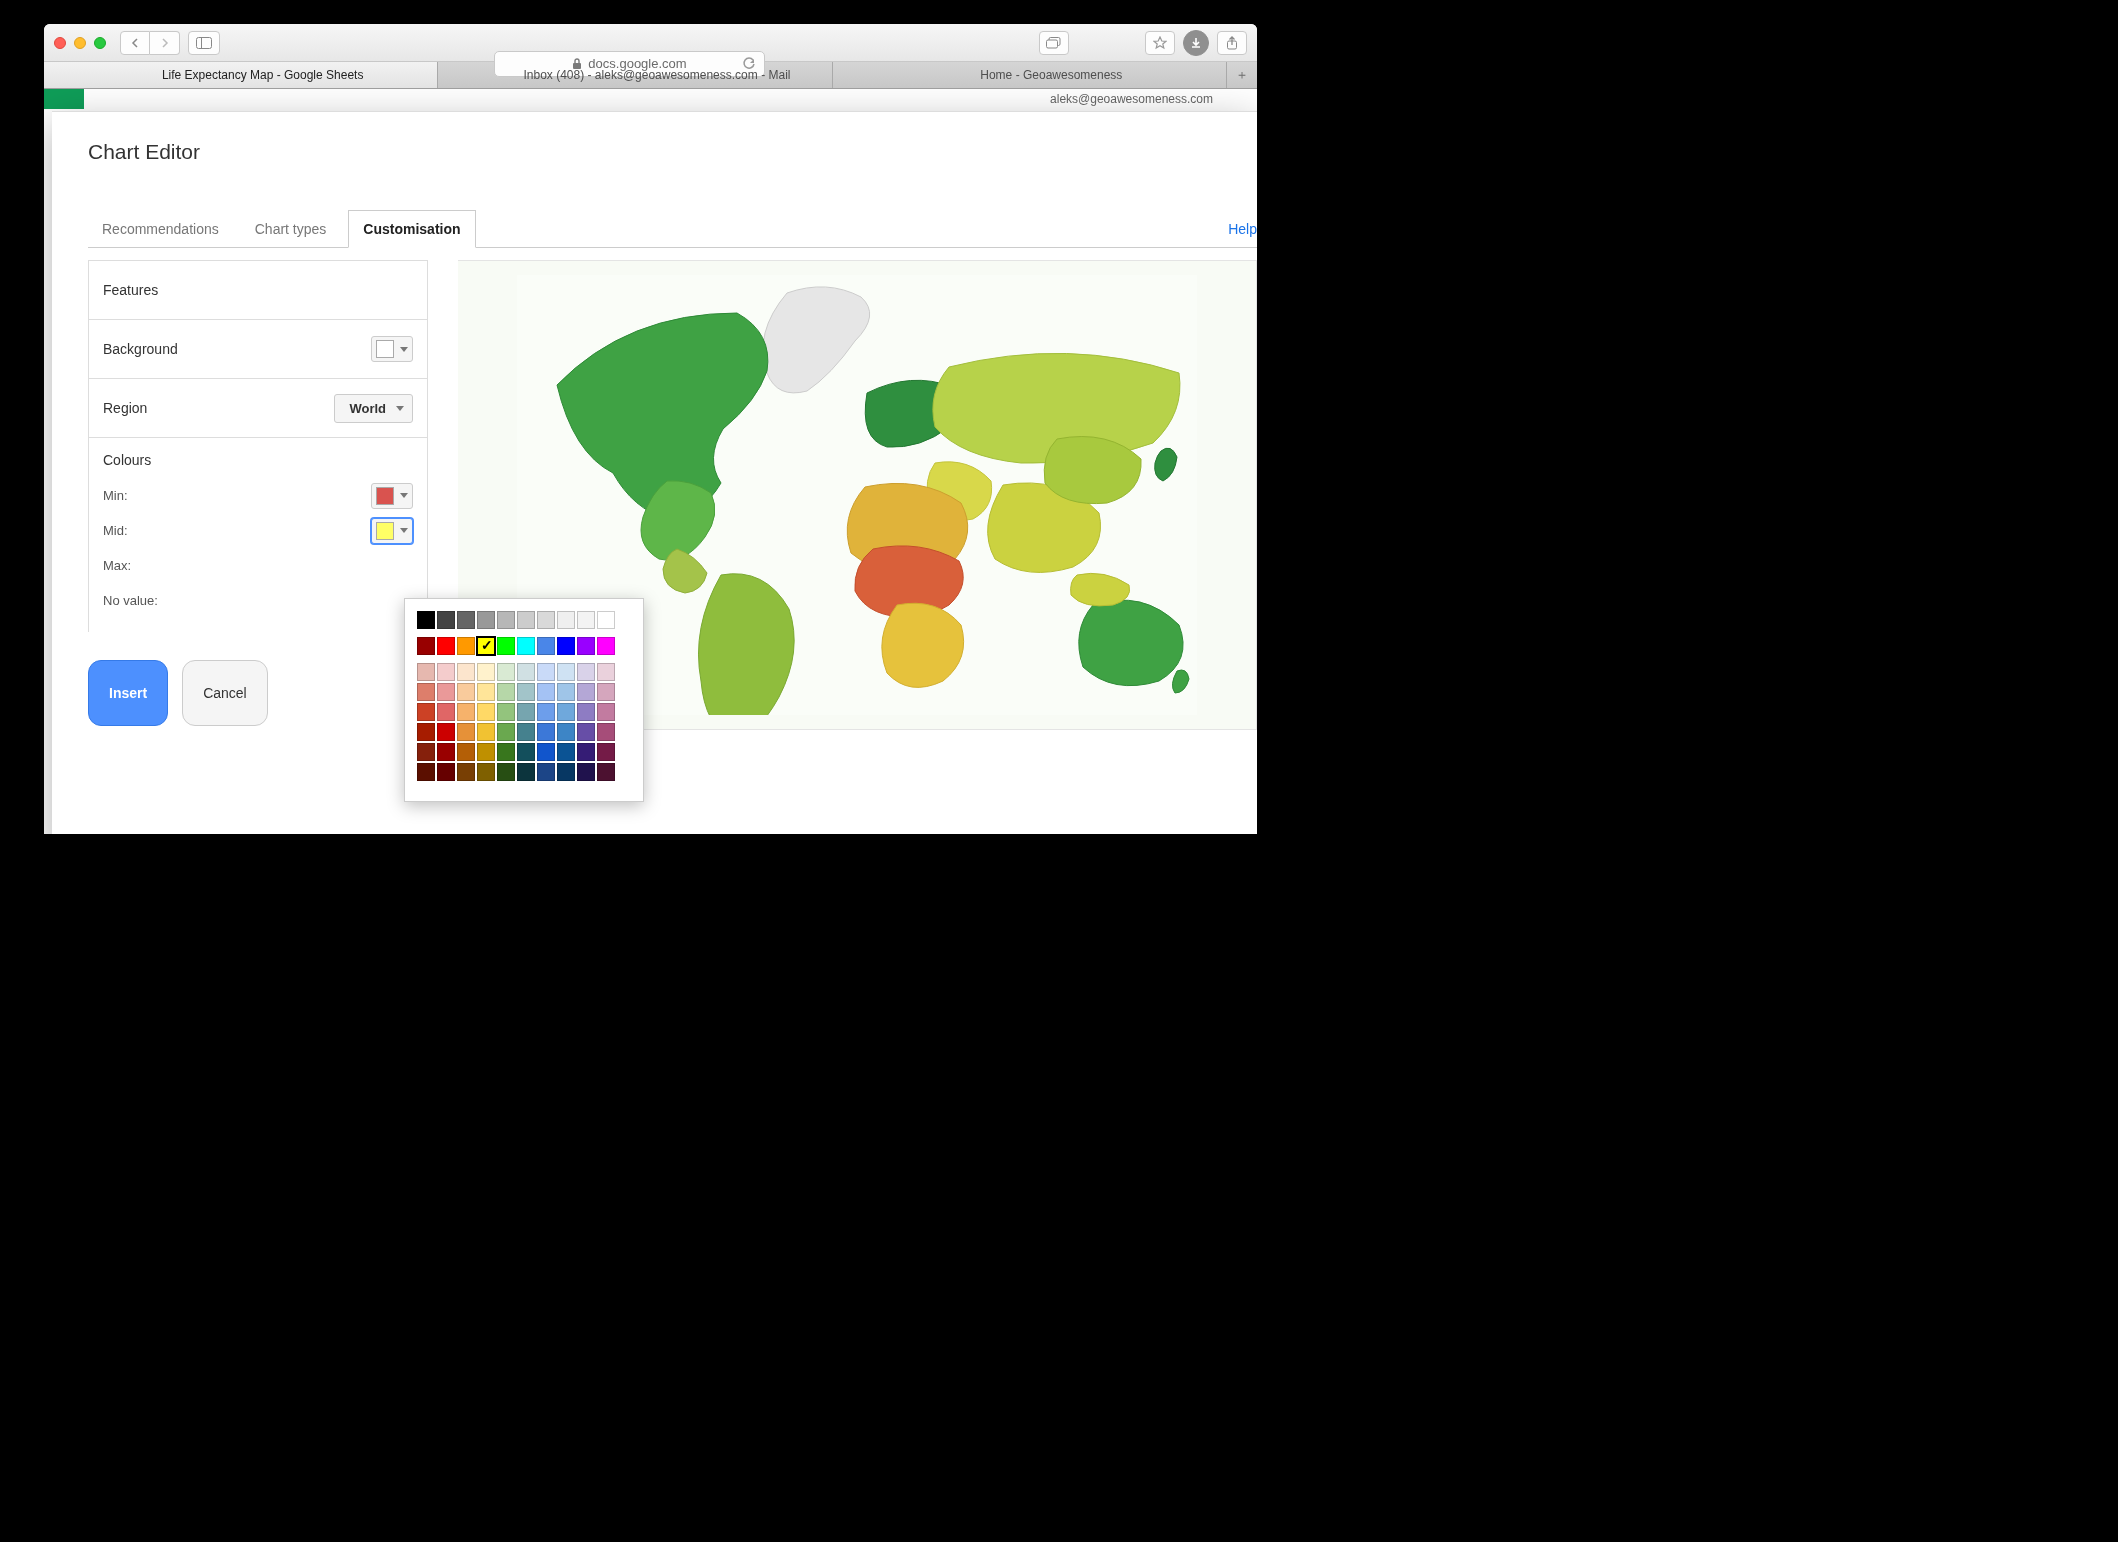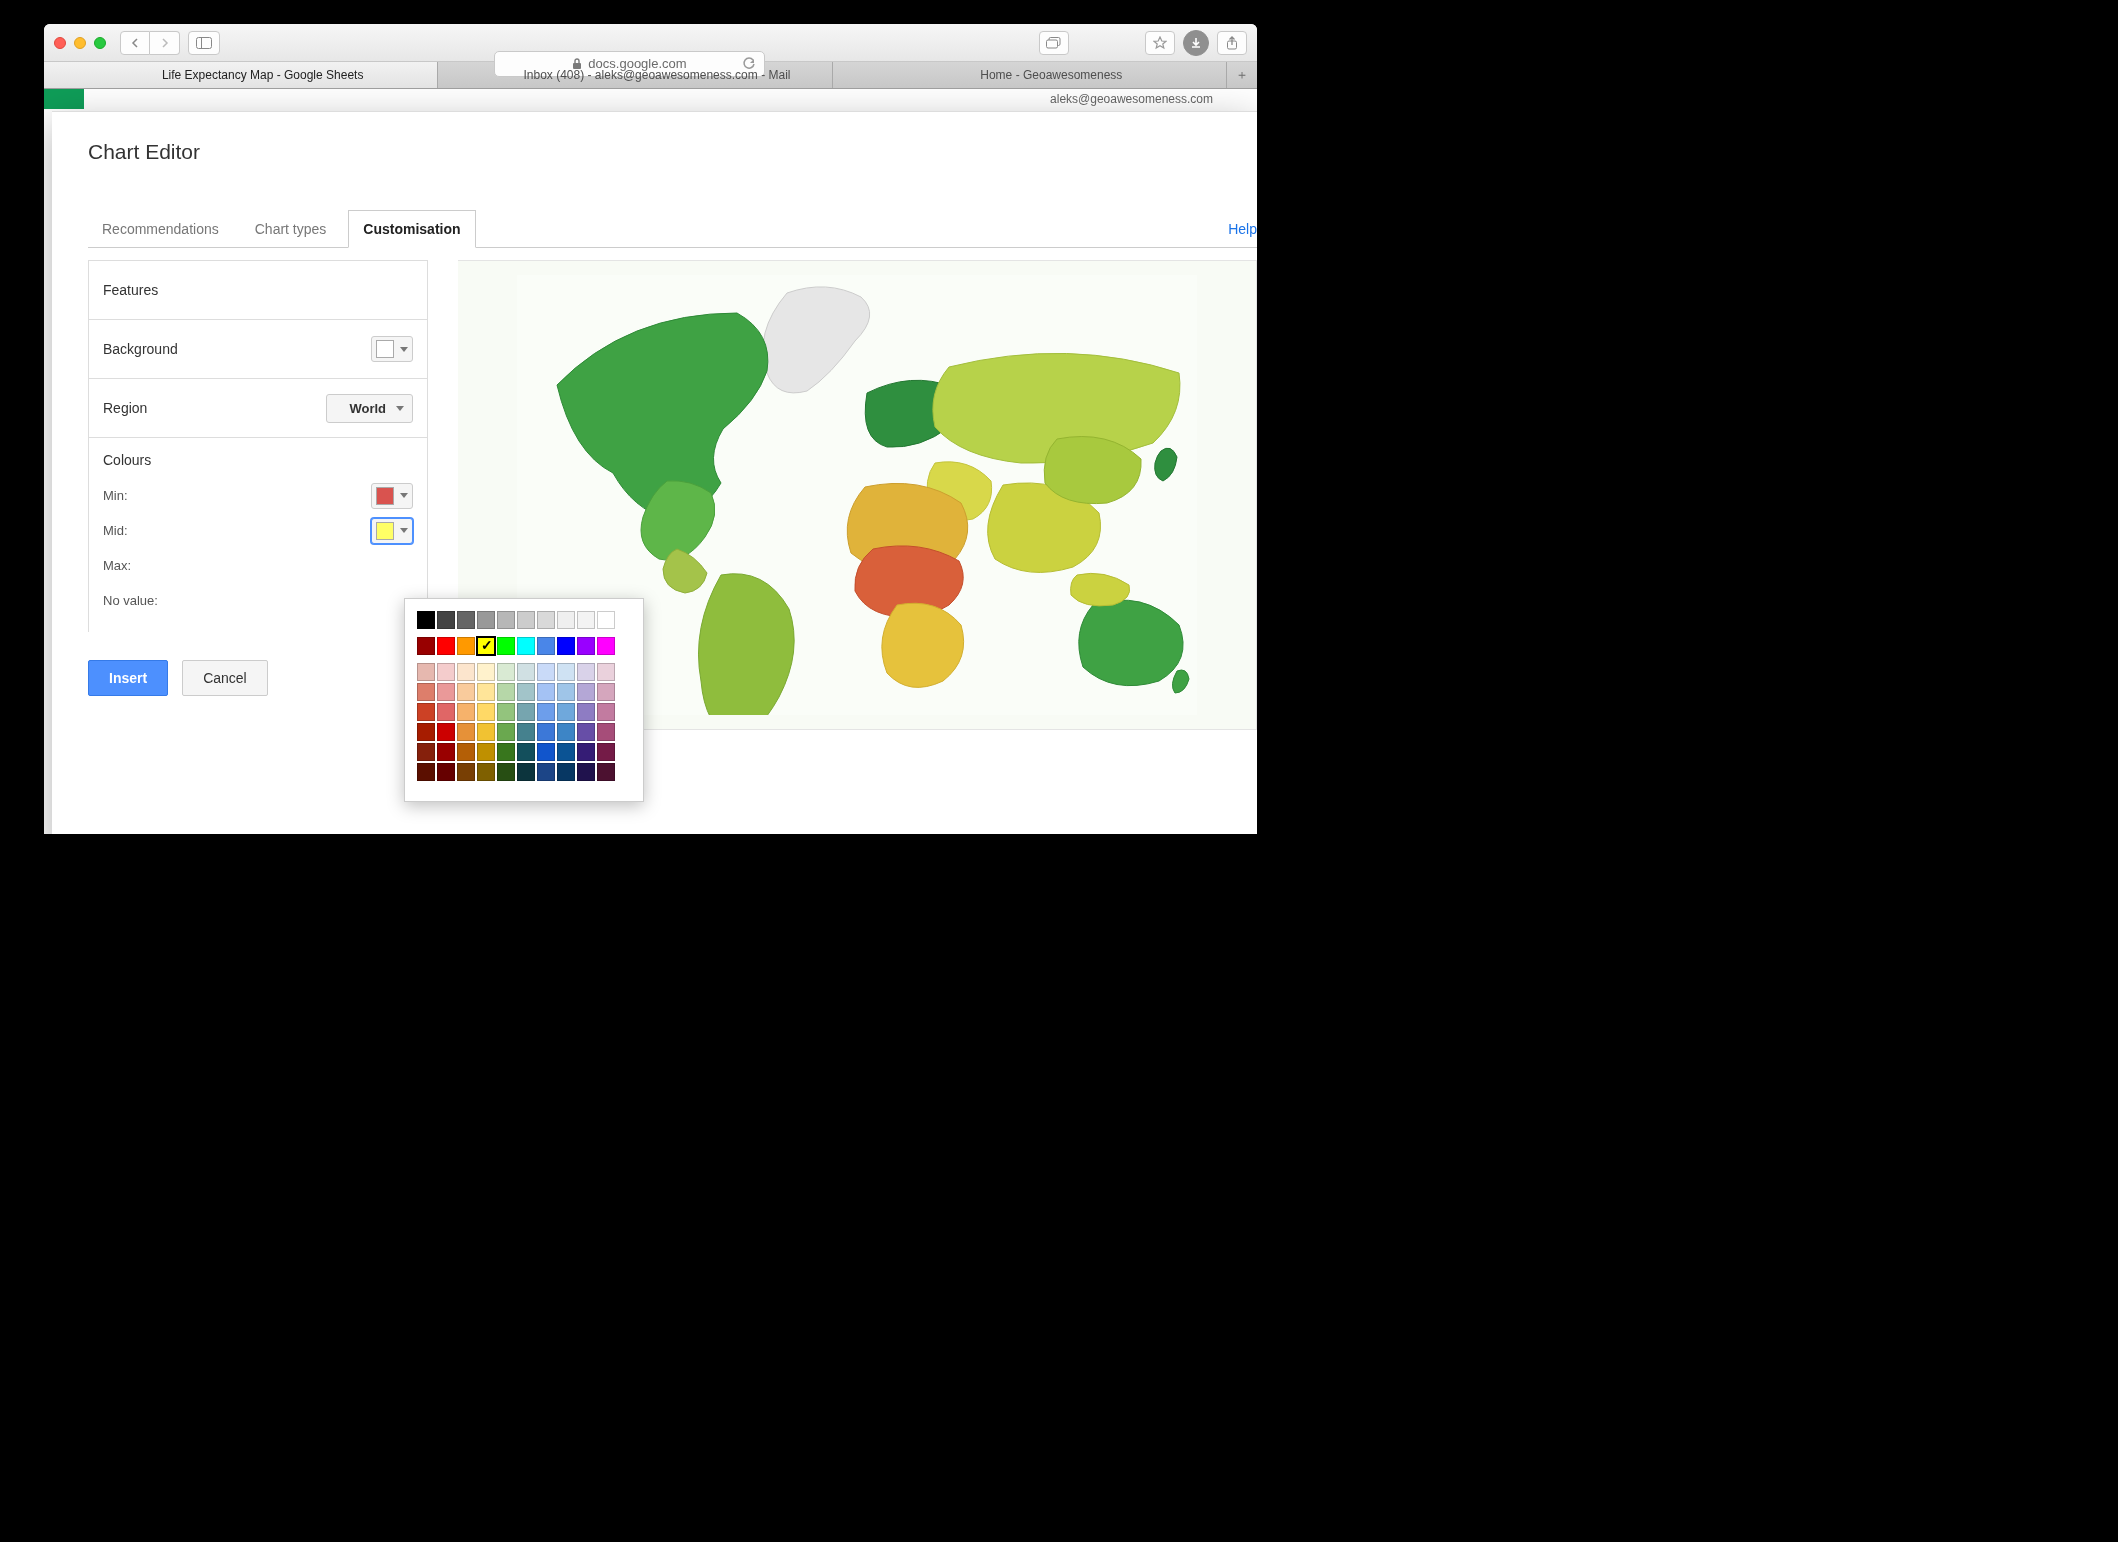--- a/index.html
+++ b/index.html
@@ -79,25 +79,25 @@
   .modal .help{margin-left:auto; color:#1a73e8; font-size:14px; padding:10px 0;}
   .body{display:flex; gap:30px; margin-top:12px;}
   .side{width:340px;}
   .section{border:1px solid #ddd; padding:14px 14px; font-size:14px; color:#333;}
   .section+.section{border-top:none;}
   .section .row{display:flex; align-items:center; justify-content:space-between; min-height:30px;}
   .swatch-btn{display:flex; align-items:center; border:1px solid #ccc; background:#f5f5f5; border-radius:3px; padding:3px 4px; gap:6px;}
   .swatch-btn .sw{width:18px;height:18px;border:1px solid #aaa;}
   .swatch-btn .caret{width:0;height:0;border-left:4px solid transparent;border-right:4px solid transparent;border-top:5px solid #777;}
   .swatch-btn.active{border:1px solid #4d90fe; box-shadow:0 0 0 1px #4d90fe;}
-  .select{border:1px solid #ccc;background:#f5f5f5;border-radius:3px;padding:6px 26px 6px 22px;font-size:13px;color:#333;font-weight:600;position:relative;}
+  .select{border:1px solid #ccc;background:#f5f5f5;border-radius:3px;padding:6px 26px 6px 14px;font-size:13px;color:#333;font-weight:600;position:relative;}
   .select::after{content:"";position:absolute;right:8px;top:50%;margin-top:-2px;width:0;height:0;border-left:4px solid transparent;border-right:4px solid transparent;border-top:5px solid #777;}
   .labels .lbl{font-size:13px;color:#555;margin:10px 0;}
   .actions{display:flex; gap:14px; margin-top:28px;}
-  .btn{padding:9px 20px;border:1px solid #ccc;border-radius:2px;background:#f5f5f5;font-size:14px;color:#333;cursor:pointer;}
+  .btn{padding:24px 20px;border:1px solid #ccc;border-radius:13px;background:#f5f5f5;font-size:14px;color:#333;cursor:pointer;}
   .btn.primary{background:#4d90fe;border-color:#357ae8;color:#fff;font-weight:600;}
   
   .maparea{flex:1; min-height:470px; background:#f8fbf5; border:1px solid #e4e4e4; border-left:none; display:flex; align-items:center; justify-content:center; overflow:hidden;}
   .world{width:680px;height:440px;}
   
   .popover{
     position:absolute; left:352px; top:486px; width:240px;
     background:#fff; border:1px solid #ccc; box-shadow:0 4px 16px rgba(0,0,0,0.25);
     padding:12px 12px;
   }

